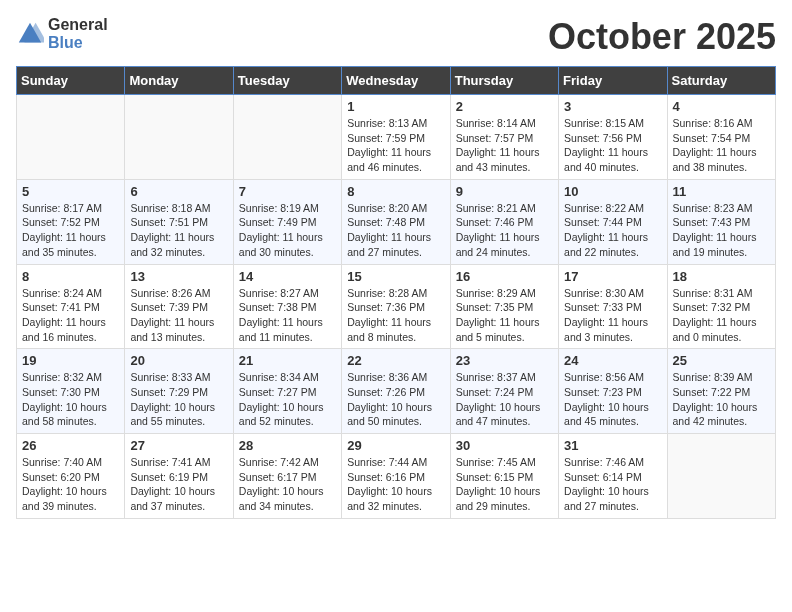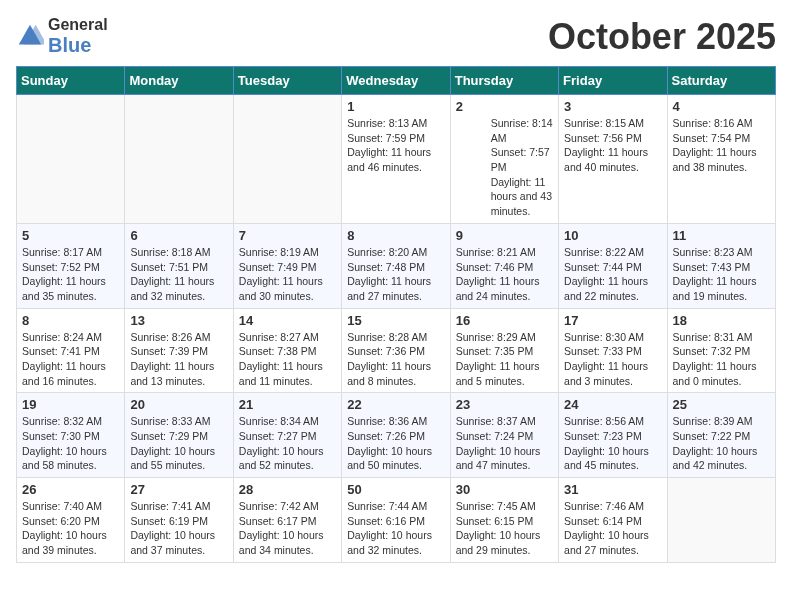--- a/index.html
+++ b/index.html
@@ -25,21 +25,21 @@
       display: flex;
       flex-direction: column;
       line-height: 1.1;
     }
     .logo-general {
       font-size: 16px;
       font-weight: bold;
       color: #333;
     }
     .logo-blue {
-      font-size: 20px;
+      font-size: 16px;
       font-weight: bold;
       color: #4a7fc1;
     }
     .logo-icon {
       width: 28px;
       height: 28px;
     }
     .title-block {
       text-align: right;
     }
@@ -51,21 +51,21 @@
     .location-title {
       font-size: 15px;
       color: #555;
     }
     .calendar {
       width: 100%;
       border-collapse: collapse;
       border: 1px solid #ccc;
     }
     .calendar th {
-      background: #0f766e;
+      background: #404040;
       color: #fff;
       font-size: 13px;
       font-weight: bold;
       padding: 6px 4px;
       text-align: left;
       border: 1px solid #5588cc;
     }
     .calendar td {
       vertical-align: top;
       border: 1px solid #ddd;
@@ -131,21 +131,21 @@
         <td class="empty-cell"></td>
         <td class="empty-cell"></td>
         <td>
           <div class="day-num">1</div>
           <div class="day-info" style="white-space: pre-line;">Sunrise: 8:13 AM
 Sunset: 7:59 PM
 Daylight: 11 hours and 46 minutes.</div>
         </td>
         <td>
           <div class="day-num">2</div>
-          <div class="day-info" style="white-space: pre-line; margin-left: 35px;">Sunrise: 8:14 AM
+          <div class="day-info" style="white-space: pre-line;">Sunrise: 8:14 AM
 Sunset: 7:57 PM
 Daylight: 11 hours and 43 minutes.</div>
         </td>
         <td>
           <div class="day-num">3</div>
           <div class="day-info" style="white-space: pre-line;">Sunrise: 8:15 AM
 Sunset: 7:56 PM
 Daylight: 11 hours and 40 minutes.</div>
         </td>
         <td>
@@ -300,21 +300,21 @@
 Sunset: 6:19 PM
 Daylight: 10 hours and 37 minutes.</div>
         </td>
         <td>
           <div class="day-num">28</div>
           <div class="day-info" style="white-space: pre-line;">Sunrise: 7:42 AM
 Sunset: 6:17 PM
 Daylight: 10 hours and 34 minutes.</div>
         </td>
         <td>
-          <div class="day-num">50</div>
+          <div class="day-num">29</div>
           <div class="day-info" style="white-space: pre-line;">Sunrise: 7:44 AM
 Sunset: 6:16 PM
 Daylight: 10 hours and 32 minutes.</div>
         </td>
         <td>
           <div class="day-num">30</div>
           <div class="day-info" style="white-space: pre-line;">Sunrise: 7:45 AM
 Sunset: 6:15 PM
 Daylight: 10 hours and 29 minutes.</div>
         </td>

